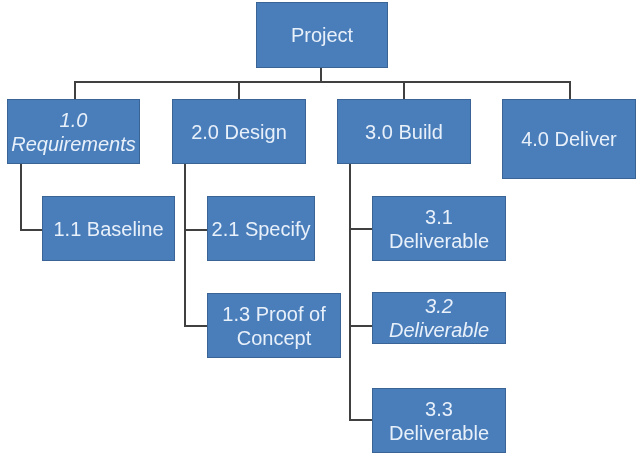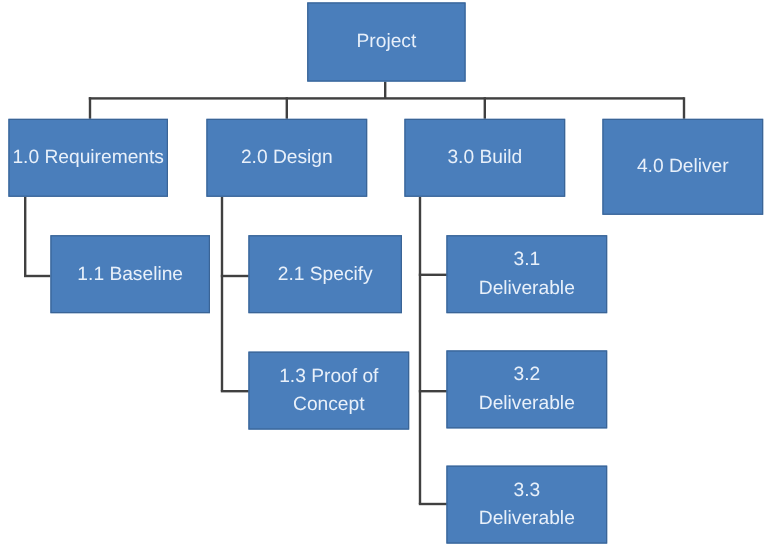--- a/index.html
+++ b/index.html
@@ -1,20 +1,20 @@
 <!DOCTYPE html>
 <html><head>
 <meta charset="utf-8">
 <style>
   html, body { margin:0; padding:0; background:#ffffff; }
   body { width:640px; height:459px; position:relative; overflow:hidden;
          font-family:"Liberation Sans", sans-serif; }
   .box { position:absolute; background:#4a7ebb; border:1px solid #3a6496;
          box-sizing:border-box; color:#e8f0fa; display:flex; align-items:center;
-         justify-content:center; text-align:center; font-size:16px; line-height:24px; }
+         justify-content:center; text-align:center; font-size:20px; line-height:24px; }
   .ln { position:absolute; background:#404040; }
   .h { height:2px; }
   .v { width:2px; }
 </style>
 </head>
 <body>
 
 <div class="ln v" style="left:320px;top:68px;height:14px;"></div>
 <div class="ln h" style="left:74px;top:81px;width:496px;"></div>
 <div class="ln v" style="left:74px;top:81px;height:18px;"></div>
@@ -31,43 +31,43 @@
 
 <div class="ln v" style="left:349px;top:164px;height:256px;"></div>
 <div class="ln h" style="left:349px;top:228px;width:24px;"></div>
 <div class="ln h" style="left:349px;top:325px;width:24px;"></div>
 <div class="ln h" style="left:349px;top:419px;width:24px;"></div>
 
 <div class="box" style="left:256px;top:2px;width:132px;height:66px;">
   <span>Project</span>
 </div>
 
-<div class="box" style="left:7px;top:99px;width:133px;height:65px;">
+<div class="box" style="left:7px;top:99px;width:133px;height:65px;font-style:italic;">
   <span>1.0 Requirements</span>
 </div>
 <div class="box" style="left:172px;top:99px;width:134px;height:65px;text-align:right;">
   <span>2.0 Design</span>
 </div>
 <div class="box" style="left:337px;top:99px;width:134px;height:65px;">
   <span>3.0 Build</span>
 </div>
 <div class="box" style="left:502px;top:99px;width:134px;height:80px;">
   <span>4.0 Deliver</span>
 </div>
 
 <div class="box" style="left:42px;top:196px;width:133px;height:65px;">
   <span>1.1 Baseline</span>
 </div>
-<div class="box" style="left:207px;top:196px;width:128px;height:65px;">
+<div class="box" style="left:207px;top:196px;width:108px;height:65px;">
   <span>2.1 Specify</span>
 </div>
 <div class="box" style="left:207px;top:293px;width:134px;height:65px;">
   <span style="padding:0 8px;">1.3 Proof of Concept</span>
 </div>
 <div class="box" style="left:372px;top:196px;width:134px;height:65px;">
   <span style="padding:0 20px;">3.1 Deliverable</span>
 </div>
-<div class="box" style="left:372px;top:292px;width:134px;height:65px;">
+<div class="box" style="left:372px;top:292px;width:134px;height:52px;font-style:italic;">
   <span style="padding:0 20px;">3.2 Deliverable</span>
 </div>
 <div class="box" style="left:372px;top:388px;width:134px;height:65px;">
   <span style="padding:0 20px;">3.3 Deliverable</span>
 </div>
 
 </body></html>

